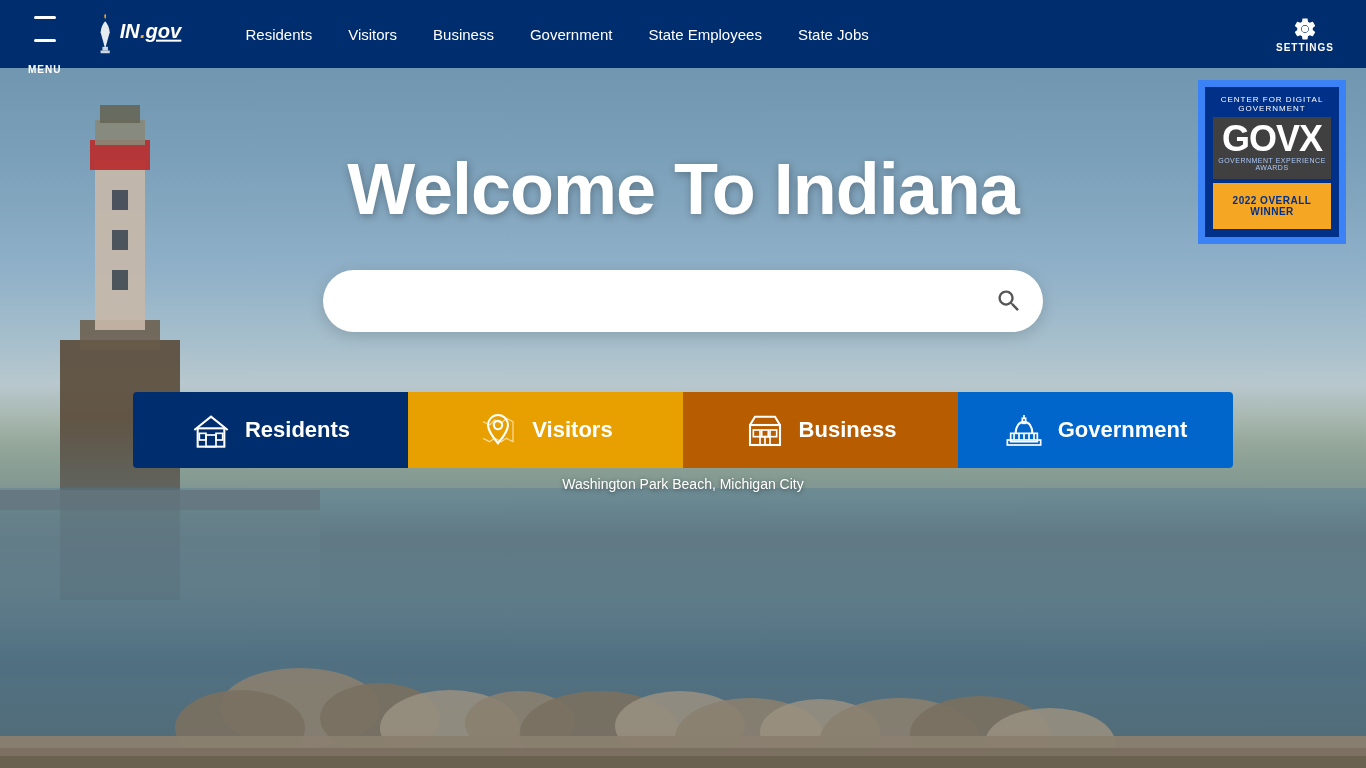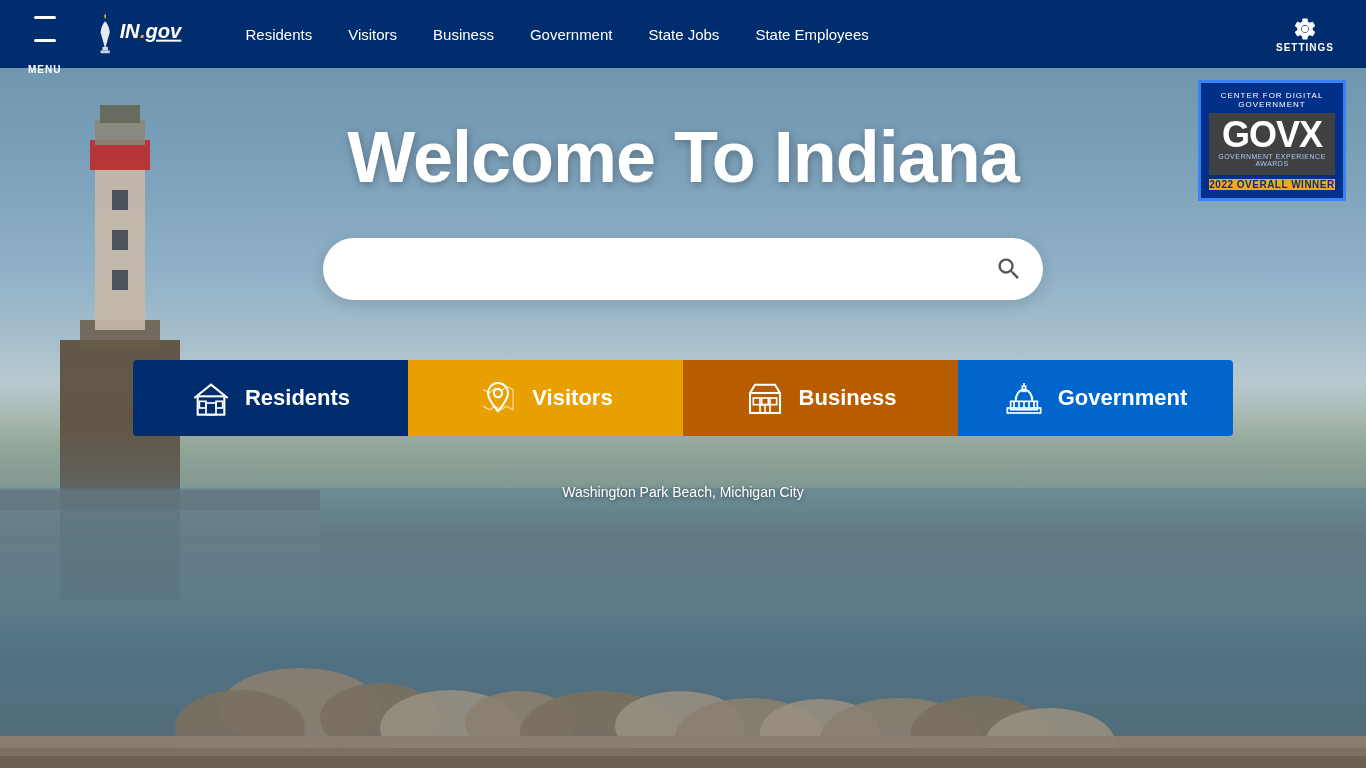--- a/index.html
+++ b/index.html
@@ -136,21 +136,21 @@
       font-weight: bold;
     }
 
     
     .hero-content {
       position: relative;
       z-index: 5;
       display: flex;
       flex-direction: column;
       align-items: center;
-      padding-top: 48px;
+      padding-top: 80px;
     }
 
     .hero-title {
       color: white;
       font-size: 72px;
       font-weight: 900;
       text-align: center;
       text-shadow: 1px 2px 8px rgba(0,0,0,0.3);
       margin-bottom: 40px;
       letter-spacing: -1px;
@@ -223,37 +223,37 @@
     .ql-government{ background: #0066cc; }
 
     .ql-icon {
       width: 40px;
       height: 40px;
     }
 
     
     .location-caption {
       position: absolute;
-      bottom: 268px;
+      bottom: 276px;
       width: 100%;
       text-align: center;
       color: white;
       font-size: 14px;
       text-shadow: 0 1px 4px rgba(0,0,0,0.5);
       z-index: 5;
     }
 
     
     .govx-badge {
       position: absolute;
       top: 80px;
       right: 20px;
       z-index: 10;
       background: #003087;
-      border: 3px solid #3b82f6;
+      border: 7px solid #3b82f6;
       width: 148px;
       padding: 8px;
       text-align: center;
       cursor: pointer;
     }
 
     .govx-top-text {
       color: white;
       font-size: 8px;
       letter-spacing: 1px;
@@ -279,21 +279,21 @@
       font-size: 7px;
       letter-spacing: 0.5px;
       margin-bottom: 4px;
     }
 
     .govx-winner-bar {
       background: #f5a623;
       color: #003087;
       font-size: 10px;
       font-weight: bold;
-      padding: 0 0;
+      padding: 12px 0;
       letter-spacing: 0.5px;
       margin-top: 4px;
     }
 
     
     .water-overlay {
       position: absolute;
       bottom: 0;
       left: 0;
       right: 0;
@@ -390,22 +390,22 @@
       <text x="60" y="28" fill="#f5a623" font-size="22" font-weight="900" font-family="Arial">.</text>
       <text x="66" y="28" fill="white" font-size="22" font-weight="700" font-family="Arial" text-decoration="underline">gov</text>
     </svg>
   </a>
 
   <div class="nav-links">
     <a class="nav-link" href="#">Residents</a>
     <a class="nav-link" href="#">Visitors</a>
     <a class="nav-link" href="#">Business</a>
     <a class="nav-link" href="#">Government</a>
+    <a class="nav-link" href="#">State Employees</a>
     <a class="nav-link" href="#">State Jobs</a>
-    <a class="nav-link" href="#">State Employees</a>
   </div>
 
   <div class="nav-actions">
     <div class="nav-action-btn">
 
       <svg width="26" height="26" viewBox="0 0 24 24" fill="white">
         <circle cx="12" cy="12" r="3" fill="white"></circle>
         <path d="M19.14 12.94c.04-.3.06-.61.06-.94 0-.32-.02-.64-.07-.94l2.03-1.58c.18-.14.23-.41.12-.61l-1.92-3.32c-.12-.22-.37-.29-.59-.22l-2.39.96c-.5-.38-1.03-.7-1.62-.94l-.36-2.54c-.04-.24-.24-.41-.48-.41h-3.84c-.24 0-.43.17-.47.41l-.36 2.54c-.59.24-1.13.57-1.62.94l-2.39-.96c-.22-.08-.47 0-.59.22L2.74 8.87c-.12.21-.08.47.12.61l2.03 1.58c-.05.3-.09.63-.09.94s.02.64.07.94l-2.03 1.58c-.18.14-.23.41-.12.61l1.92 3.32c.12.22.37.29.59.22l2.39-.96c.5.38 1.03.7 1.62.94l.36 2.54c.05.24.24.41.48.41h3.84c.24 0 .44-.17.47-.41l.36-2.54c.59-.24 1.13-.56 1.62-.94l2.39.96c.22.08.47 0 .59-.22l1.92-3.32c.12-.22.07-.47-.12-.61l-2.01-1.58zM12 15.6c-1.98 0-3.6-1.62-3.6-3.6s1.62-3.6 3.6-3.6 3.6 1.62 3.6 3.6-1.62 3.6-3.6 3.6z" fill="white"></path>
       </svg>
       <span class="nav-action-label">SETTINGS</span>

